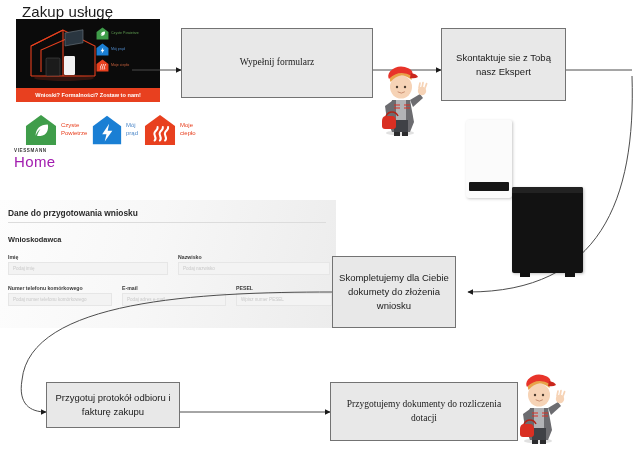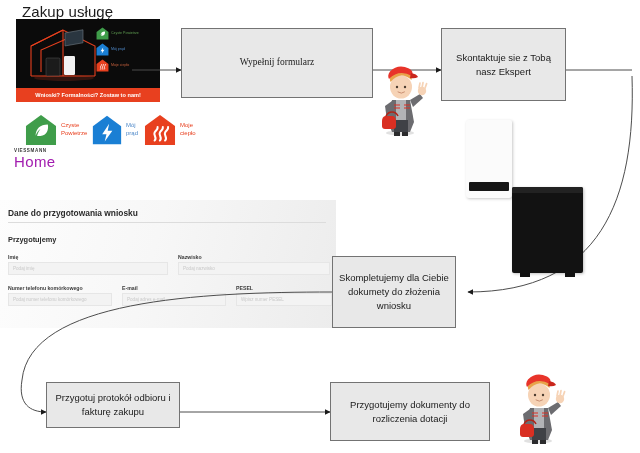--- a/index.html
+++ b/index.html
@@ -160,21 +160,21 @@
   </div>
 
   <div class="vlogo">
     <div class="vmark">VIESSMANN</div>
     <div class="vhome">Home</div>
   </div>
 
   <div class="formcard">
     <div class="form-h">Dane do przygotowania wniosku</div>
     <div class="form-rule"></div>
-    <div class="form-sub">Przygotujemy</div>
+    <div class="form-sub">Wnioskodawca</div>
 
     <div class="fld-lab" style="left:8px;top:54px;">Imię</div>
     <div class="fld-box" style="left:8px;top:62px;width:160px;"></div>
     <div class="fld-ph" style="left:13px;top:66px;">Podaj imię</div>
 
     <div class="fld-lab" style="left:178px;top:54px;">Nazwisko</div>
     <div class="fld-box" style="left:178px;top:62px;width:152px;"></div>
     <div class="fld-ph" style="left:183px;top:66px;">Podaj nazwisko</div>
 
     <div class="fld-lab" style="left:8px;top:85px;">Numer telefonu komórkowego</div>
@@ -215,21 +215,21 @@
   </div>
 
   <div class="flowbox" style="left:332px;top:256px;width:124px;height:72px;">
     <span>Skompletujemy dla Ciebie dokumety do złożenia wniosku</span>
   </div>
 
   <div class="flowbox" style="left:46px;top:382px;width:134px;height:46px;">
     <span>Przygotuj protokół odbioru i fakturę zakupu</span>
   </div>
 
-  <div class="flowbox" style="left:330px;top:382px;width:160px;height:59px;">
+  <div class="flowbox" style="left:330px;top:382px;width:188px;height:59px;font-family:Liberation Serif, serif;">
     <span>Przygotujemy dokumenty do rozliczenia dotacji</span>
   </div>
 
   <div class="boiler">
     <div class="vent"></div>
   </div>
   <div class="pump">
     <div class="lid"></div>
     <div class="ft" style="left:8px;"></div>
     <div class="ft" style="right:8px;"></div>

